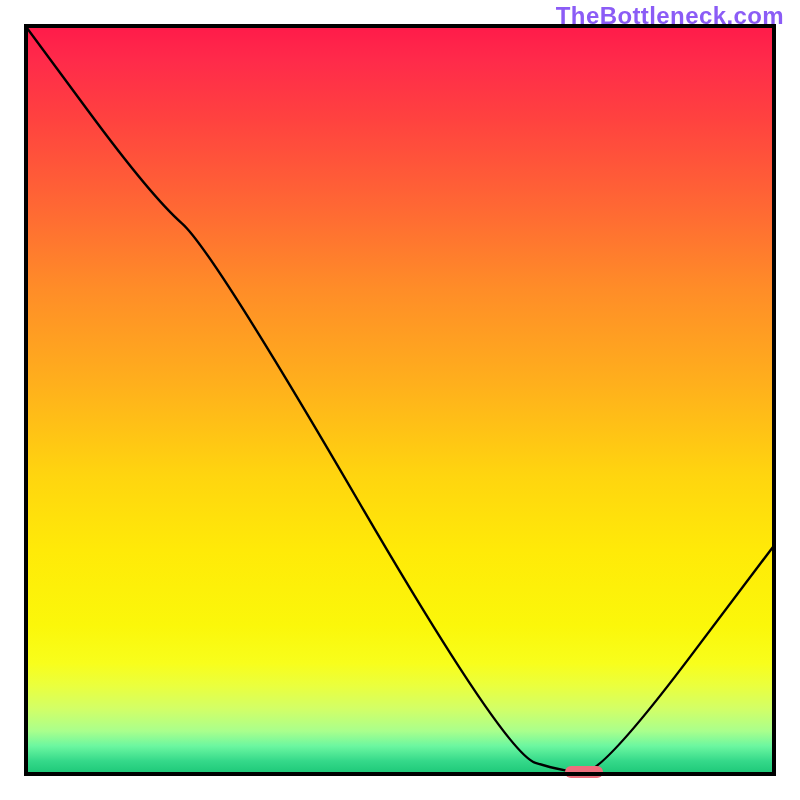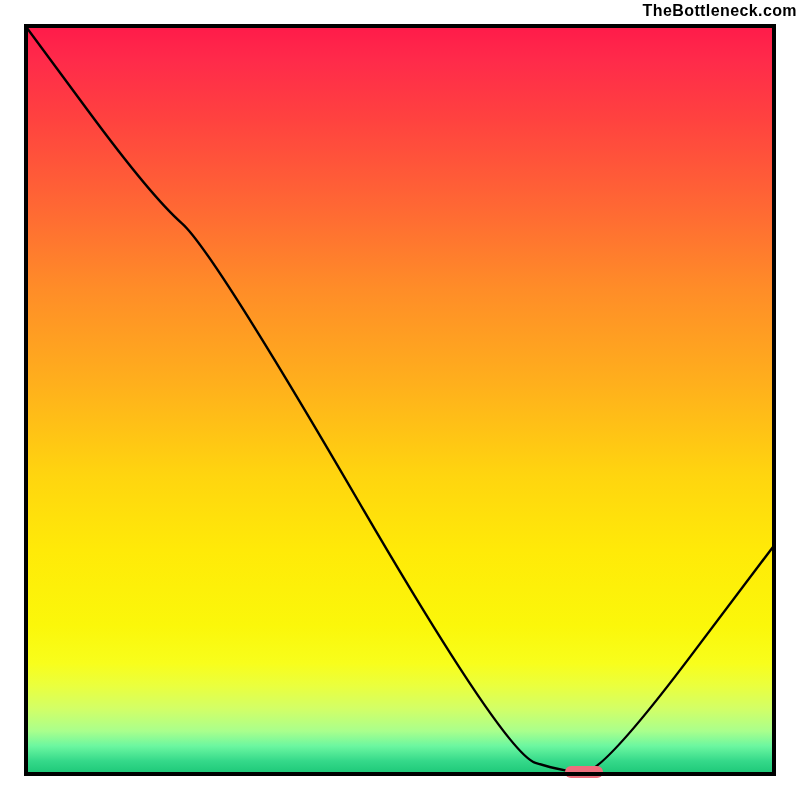--- a/index.html
+++ b/index.html
@@ -68,25 +68,25 @@
   .frame-border {
     position: absolute;
     inset: 0;
     box-sizing: border-box;
     border: 4px solid #000000;
     pointer-events: none;
   }
   .watermark {
     position: absolute;
     top: 2px;
-    right: 3px;
+    right: 16px;
     font-family: Arial, Helvetica, sans-serif;
-    font-size: 16px;
+    font-size: 24px;
     font-weight: 600;
-    color: #000000;
+    color: #8b5cf6;
     letter-spacing: 0.4px;
   }
 </style>
 </head>
 <body>
 
 <div class="chart-wrapper">
 
   <div class="watermark">TheBottleneck.com</div>
 

